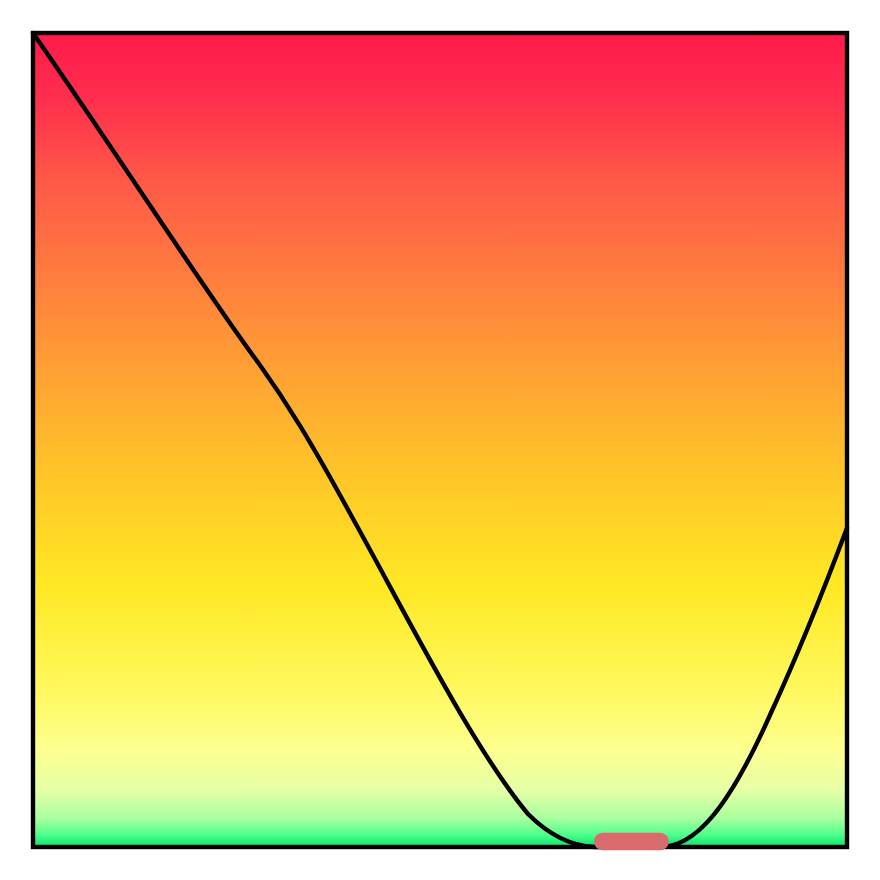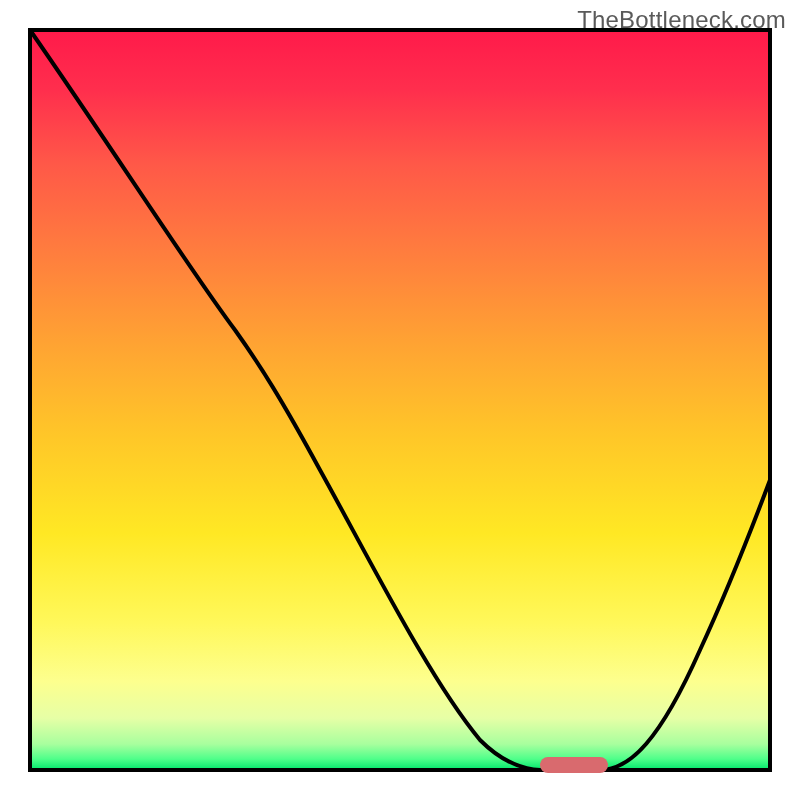--- a/index.html
+++ b/index.html
@@ -32,21 +32,20 @@
     top: 0;
     width: 800px;
     height: 800px;
     z-index: 1;
   }
 </style>
 </head>
 <body>
 <div class="container">
 
-  <div class="watermark">TheBottleneck.com</div>
 
   <svg class="plot" viewBox="0 0 800 800">
     <defs>
 
       <linearGradient id="bgGrad" x1="0" y1="0" x2="0" y2="1">
         <stop offset="0" stop-color="#ff1a4a"></stop>
         <stop offset="0.08" stop-color="#ff2e4d"></stop>
         <stop offset="0.18" stop-color="#ff5848"></stop>
         <stop offset="0.30" stop-color="#ff7d3e"></stop>
         <stop offset="0.42" stop-color="#ffa233"></stop>

